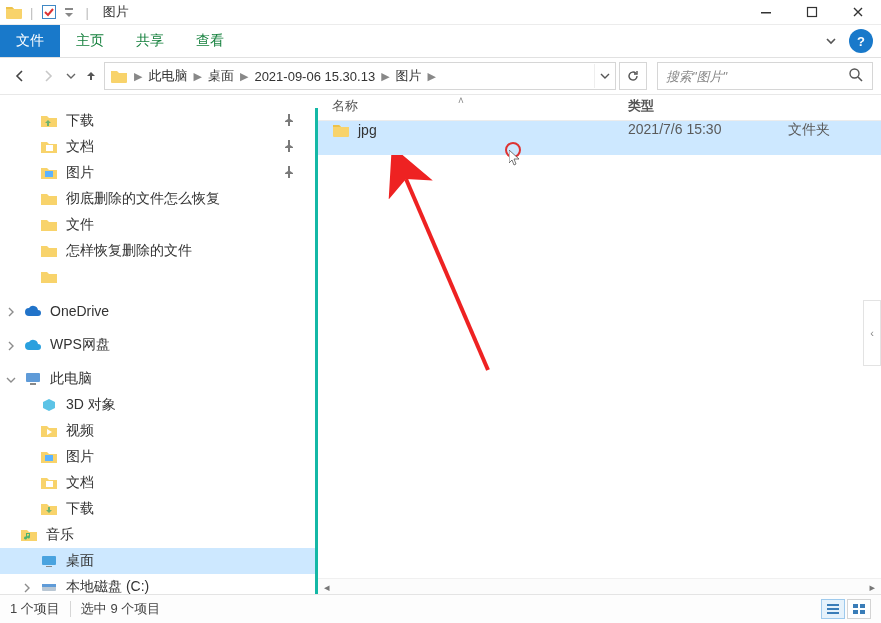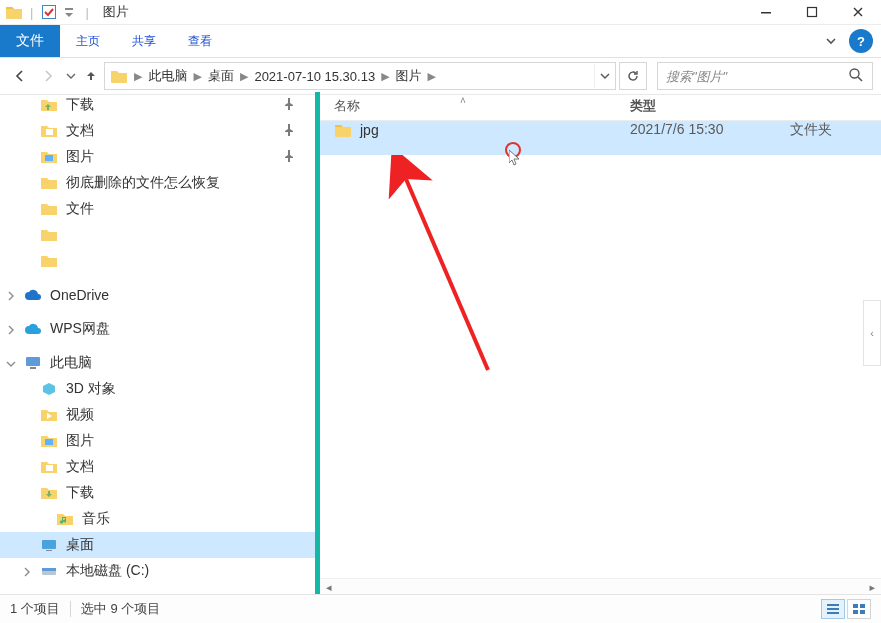--- a/index.html
+++ b/index.html
@@ -59,22 +59,22 @@
   .ribbon .tab-file {
     background:#1979ca;
     color:#fff;
     padding: 7px 16px 7px 16px;
     font-size:14px;
     height:32px;
     box-sizing:border-box;
   }
   .ribbon .tab {
     padding: 7px 16px;
-    color:#1d4ed8;
-    font-size:12px;
+    color:#15803d;
+    font-size:14px;
   }
   .ribbon .spacer { flex:1; }
   .ribbon .chevron {
     width:36px; height:32px;
     display:flex; align-items:center; justify-content:center;
     color:#555;
   }
   .ribbon .help {
     width:24px; height:24px; margin:4px 8px 4px 0;
     border-radius:50%;
@@ -172,22 +172,23 @@
     bottom: 28px;
     left:0; right:0;
     display:flex;
   }
 
   
   .navpane {
     width: 315px;
     overflow-y:auto;
     overflow-x:hidden;
-    border-right:5px solid #14b8a6;
+    border-right:3px solid #14b8a6;
     position:relative;
+    margin-top:16px;
   }
   .navpane::-webkit-scrollbar { width:16px; }
   .navpane::-webkit-scrollbar-track { background:#f2f2f2; }
   .navpane::-webkit-scrollbar-thumb { background:#c7c7c7; }
   .tree-item {
     height:26px;
     display:flex;
     align-items:center;
     padding-left:32px;
     font-size:14px;
@@ -427,21 +428,21 @@
     <span class="bc-icon">
       <svg width="16" height="14" viewBox="0 0 16 14">
           <path fill="#f8d36b" d="M0 2h6l2 2h8v9a1 1 0 0 1-1 1H1a1 1 0 0 1-1-1V2z"></path>
         </svg>
     </span>
     <span class="crumb-sep">▶</span>
     <span class="crumb">此电脑</span>
     <span class="crumb-sep">▶</span>
     <span class="crumb">桌面</span>
     <span class="crumb-sep">▶</span>
-    <span class="crumb">2021-07-10 15.30.13</span>
+    <span class="crumb">2021-09-06 15.30.13</span>
     <span class="crumb-sep">▶</span>
     <span class="crumb">图片</span>
     <span class="crumb-sep">▶</span>
     <span class="bc-spacer"></span>
     <span class="bc-drop">
       <svg width="10" height="10" viewBox="0 0 10 10">
           <path d="M1 3l4 4 4-4" stroke="#555" stroke-width="1.4" fill="none"></path>
         </svg>
     </span>
   </div>
@@ -517,20 +518,21 @@
           </svg>
         </span>
       <span>文件</span>
     </div>
     <div class="tree-item" style="padding-left:40px">
       <span class="ti-icon">
           <svg width="16" height="14" viewBox="0 0 16 14">
             <path fill="#f8d36b" d="M0 2h6l2 2h8v9H0z"></path>
           </svg>
         </span>
+      <span>怎样恢复删除的文件</span>
     </div>
     <div class="tree-item" style="padding-left:40px">
       <span class="ti-icon">
           <svg width="16" height="14" viewBox="0 0 16 14">
             <path fill="#f8d36b" d="M0 2h6l2 2h8v9H0z"></path>
           </svg>
         </span>
     </div>
 
     <div class="tree-section-gap"></div>
@@ -609,21 +611,21 @@
     </div>
     <div class="tree-item" style="padding-left:40px">
       <span class="ti-icon">
           <svg width="16" height="14" viewBox="0 0 16 14">
             <path fill="#f8d36b" d="M0 2h6l2 2h8v9H0z"></path>
             <path fill="#6fb36f" d="M7 5v3H5l3 3 3-3H9V5z"></path>
           </svg>
         </span>
       <span>下载</span>
     </div>
-    <div class="tree-item" style="padding-left:56px">
+    <div class="tree-item" style="padding-left:20px">
       <span class="ti-icon">
           <svg width="16" height="14" viewBox="0 0 16 14">
             <path fill="#f8d36b" d="M0 2h6l2 2h8v9H0z"></path>
             <path d="M6 5v5a1.5 1.5 0 1 1-1-1.4V5h4v4a1.5 1.5 0 1 1-1-1.4V6H6z" fill="#4eb36f"></path>
           </svg>
         </span>
       <span>音乐</span>
     </div>
     <div class="tree-item selected" style="padding-left:40px">
       <span class="ti-icon">

